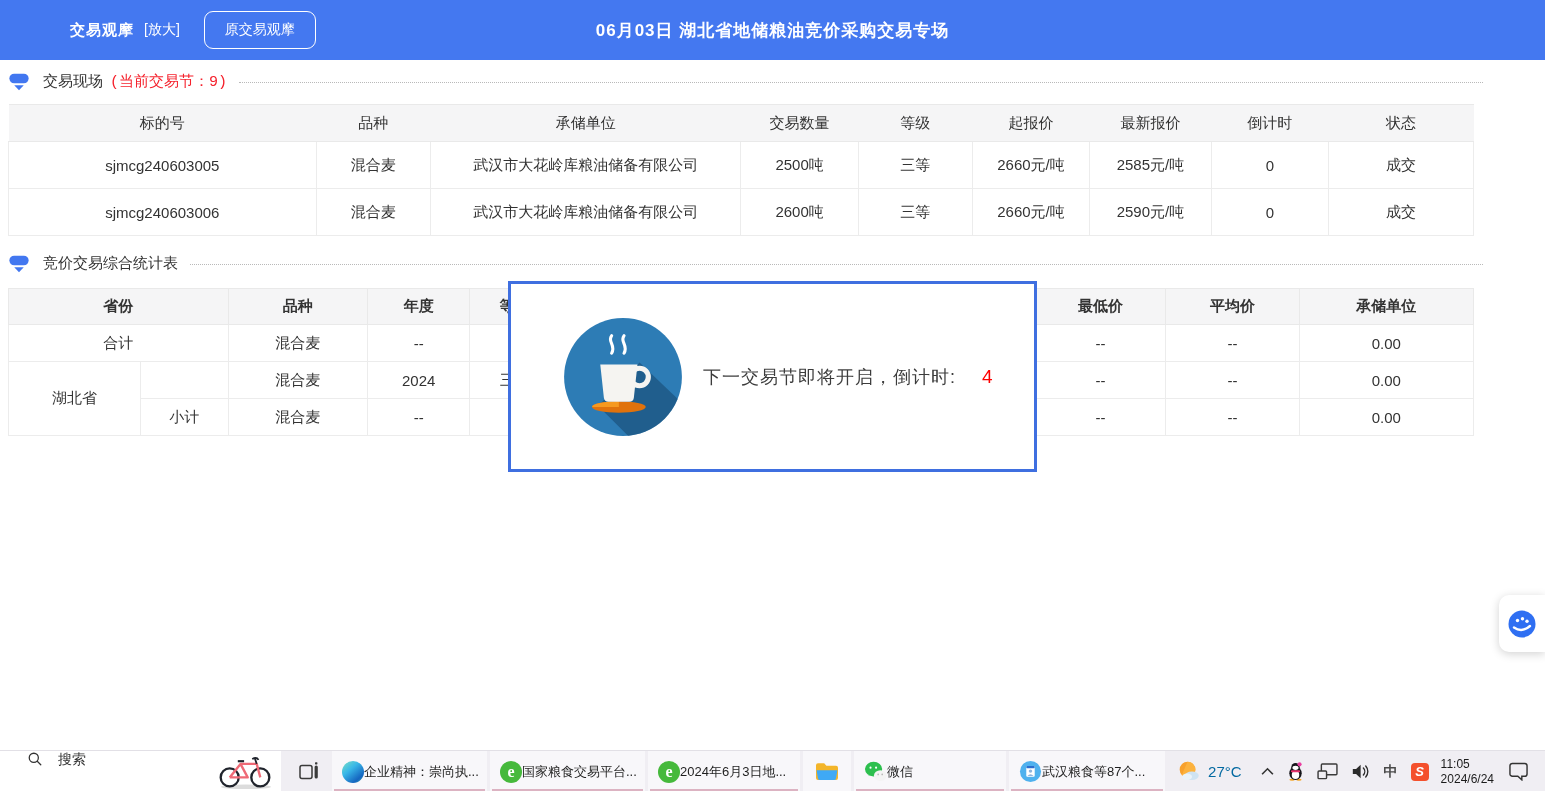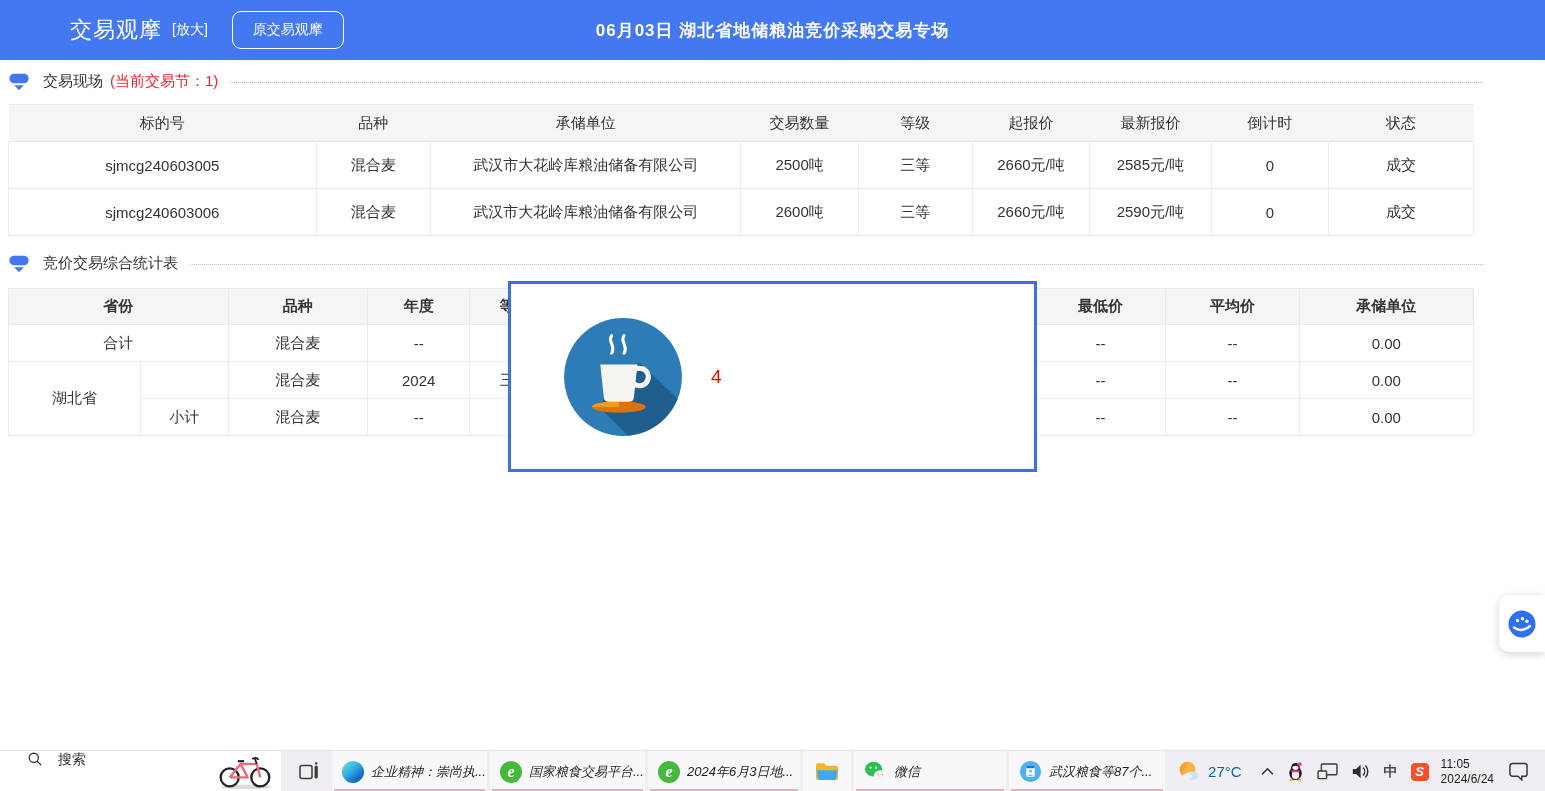--- a/index.html
+++ b/index.html
@@ -3,30 +3,30 @@
 <meta charset="utf-8">
 <style>
   * { margin:0; padding:0; box-sizing:border-box; }
   html,body { width:1545px; height:791px; }
   body { font-family:"Liberation Sans","DejaVu Sans",sans-serif; background:#fff; }
   .screen { position:relative; width:1545px; height:791px; overflow:hidden; background:#fff; }
 
   
   .topbar { position:absolute; top:0; left:0; width:1545px; height:60px; background:#4478f0; display:flex; align-items:center; color:#fff; }
   .topbar-left { display:flex; align-items:center; margin-left:70px; gap:10px; z-index:2; }
-  .tb-title { font-size:22px; font-weight:400; letter-spacing:1px; }
+  .tb-title { font-size:15px; font-weight:700; letter-spacing:1px; }
   .tb-zoom { font-size:14px; cursor:pointer; }
   .tb-origin-btn { margin-left:14px; background:transparent; border:1px solid #fff; border-radius:9px; color:#fff; font-size:14px; padding:9px 20px; cursor:pointer; font-family:inherit; }
   .tb-center { position:absolute; left:0; width:1545px; text-align:center; font-size:17px; font-weight:bold; letter-spacing:1px; }
   .tb-switch { position:absolute; right:0; top:0; width:273px; height:60px; background:#3a60c9; display:flex; align-items:center; padding-left:30px; font-size:16px; cursor:pointer; z-index:2; }
 
   
   .main { position:absolute; top:60px; left:8px; width:1475px; }
   .section-bar { display:flex; align-items:center; height:28px; }
-  .section-bar.s1 { margin-top:7px; }
+  .section-bar.s1 { margin-top:7px;font-family:Liberation Mono, monospace; }
   .section-bar.s2 { margin-top:13px; }
   .funnel { width:22px; height:22px; margin-right:13px; }
   .sec-title { font-size:15px; color:#333; }
   .sec-sub { font-size:15px; color:#f5222d; margin-left:7px; }
   .dots { flex:1; border-bottom:1px dotted #b9b9b9; margin-left:12px; margin-right:0; transform:translateY(1px); }
 
   table { border-collapse:collapse; width:1466px; table-layout:fixed; }
   .live { margin-top:9px;padding-left:33px; }
   .live th { height:37px; background:#f5f5f6; font-weight:400; font-size:15px; color:#333; border-top:1px solid #e9e9e9; border-bottom:1px solid #e9e9e9; }
   .live td { height:47px; text-align:center; font-size:15px; color:#333; border:1px solid #ececec; background:#fff; }
@@ -46,21 +46,21 @@
   
   .float-btn { position:absolute; right:0; top:595px; width:46px; height:57px; background:#fff; border-radius:10px 0 0 10px; box-shadow:0 2px 10px rgba(0,0,0,.18); z-index:11; display:flex; align-items:center; justify-content:center; cursor:pointer; }
 
   
   .taskbar { position:absolute; left:0; bottom:0; width:1545px; height:41px; background:#f0eef3; border-top:1px solid #e2e0e6; z-index:20; }
   .tb-search { position:absolute; left:0; top:0; width:281px; height:41px; background:#fff; display:flex; align-items:flex-start; padding-left:27px; cursor:pointer; }
   .tb-search-label { font-size:14px; color:#333; margin-left:15px; }
   .tb-bike { position:absolute; right:6px; bottom:2px; }
   .taskview { position:absolute; left:290px; top:0; width:38px; height:41px; display:flex; align-items:center; justify-content:center; cursor:pointer; }
   .apps { position:absolute; left:332px; top:0; height:41px; display:flex; gap:3px; }
-  .app { position:relative; height:41px; display:flex; align-items:center; padding-left:10px; gap:7px; background:rgba(255,255,255,.55); cursor:pointer;font-style:italic; }
+  .app { position:relative; height:41px; display:flex; align-items:center; padding-left:10px; gap:0; background:rgba(255,255,255,.55); cursor:pointer; }
   .app .lbl { font-size:13px; color:#1f1f1f; white-space:nowrap; }
   .app.active::after { content:""; position:absolute; left:2px; right:2px; bottom:0; height:3px; background:#dcb3c2; }
   .w155{width:155px} .w152{width:152px} .w156{width:156px}
   .app.folder { width:48px; justify-content:center; padding:0; }
   .icon22 { width:22px; height:22px; border-radius:50%; flex:none; }
   .edge-ic { background:linear-gradient(140deg,#7ce0c4 0%,#38b7e8 38%,#1565c0 78%,#2bb3a8 100%); }
   .green-e { background:#46b93c; color:#fff; display:flex; align-items:center; justify-content:center; font-size:16px; font-weight:bold; font-family:"Liberation Serif",serif; }
   .tray { position:absolute; right:0; top:0; height:41px; display:flex; align-items:center; padding-right:10px; }
   .tray-item { display:flex; align-items:center; justify-content:center; cursor:pointer; }
   .temp { font-size:15px; color:#0369a1; margin-left:7px; }
@@ -86,21 +86,21 @@
   </div>
 
   <div class="main">
 
     <div class="section-bar s1">
       <svg class="funnel" viewBox="0 0 24 24">
           <rect x="1.5" y="4" width="21" height="10.5" rx="5.2" fill="#4277f0"></rect>
           <path d="M6.8 16.5 L17.2 16.5 L12 22 Z" fill="#4277f0"></path>
         </svg>
       <span class="sec-title">交易现场</span>
-      <span class="sec-sub">(当前交易节：1)</span>
+      <span class="sec-sub">(当前交易节：9)</span>
       <span class="dots"></span>
     </div>
 
     <table class="live">
       <colgroup>
         <col style="width:21%">
           <col style="width:7.8%">
           <col style="width:21.2%">
           <col style="width:8%">
           <col style="width:7.8%">
@@ -238,20 +238,21 @@
       <g clip-path="url(#cc)">
         <path d="M36 88 L76 46 L120 88 L78 130 Z" fill="#16466b" opacity="0.55"></path>
       </g>
       <ellipse cx="56" cy="89" rx="26" ry="5.5" fill="#e0720c"></ellipse>
       <path d="M30 89 a26 5.5 0 0 1 26 -5.5 l0 5.5 Z" fill="#f6991f"></path>
       <path d="M38 48 h36 l-3.5 32 a4.5 4.5 0 0 1 -4.5 4 h-20 a4.5 4.5 0 0 1 -4.5 -4 Z" fill="#f5f4f1"></path>
       <circle cx="76" cy="60" r="8.5" fill="none" stroke="#f5f4f1" stroke-width="5"></circle>
       <path d="M49 20 c-4.5 5.5 4.5 9.5 0 17" stroke="#fff" stroke-width="3" fill="none" stroke-linecap="round"></path>
       <path d="M61 20 c-4.5 5.5 4.5 9.5 0 17" stroke="#fff" stroke-width="3" fill="none" stroke-linecap="round"></path>
     </svg>
+    <span class="modal-text">下一交易节即将开启，倒计时:</span>
     <span class="modal-count">4</span>
   </div>
 
   <div class="float-btn">
     <svg width="30" height="30" viewBox="0 0 30 30">
       <circle cx="15" cy="15" r="13.5" fill="#2f6ff2"></circle>
       <path d="M7 18.5 q8 5.5 16 -1.5" stroke="#fff" stroke-width="2.4" fill="none" stroke-linecap="round"></path>
       <circle cx="10.5" cy="11.5" r="1.7" fill="#fff"></circle>
       <circle cx="15.5" cy="9.8" r="1.7" fill="#fff"></circle>
       <circle cx="20" cy="12.2" r="1.7" fill="#fff"></circle>

